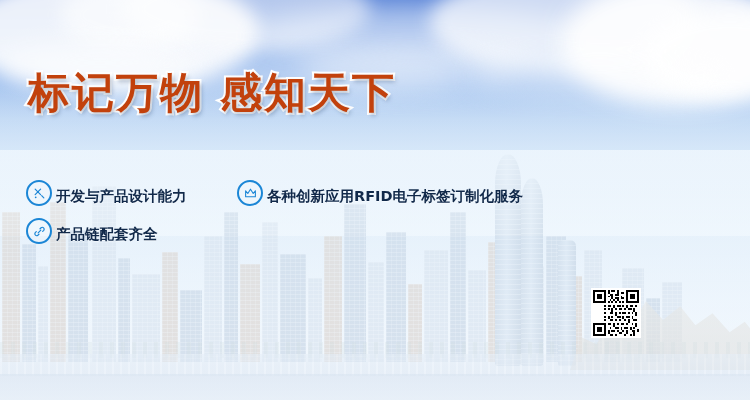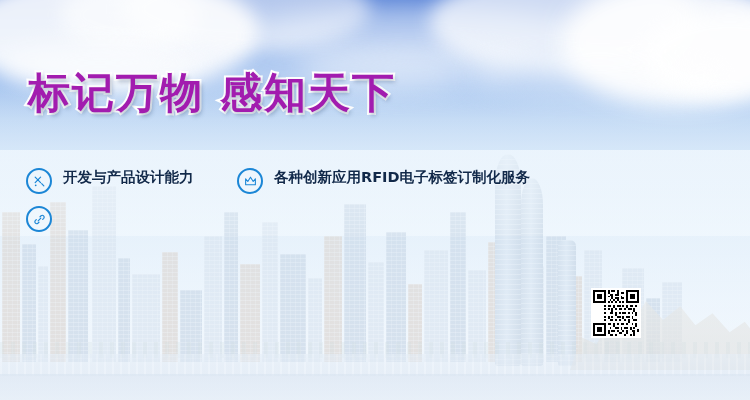--- a/index.html
+++ b/index.html
@@ -108,21 +108,21 @@
     background:linear-gradient(to bottom,rgba(243,249,254,.72) 0%,rgba(240,247,253,.46) 35%,rgba(236,244,252,.40) 70%,rgba(226,236,248,.45) 100%);
     pointer-events:none;
   }
 
   
   .headline-wrap{position:absolute;left:28px;top:72px;}
   .headline{
     margin:0;
     font-family:"DejaVu Sans","Liberation Sans",sans-serif;
     font-size:42px;line-height:1;font-weight:700;
-    color:#a21caf;
+    color:#c2410c;
     letter-spacing:2px;
     -webkit-text-stroke:4px #ffffff;
     paint-order:stroke fill;
     text-shadow:2px 3px 4px rgba(40,70,110,.35);
     white-space:nowrap;
   }
   .headline .gap{display:inline-block;width:16px;}
   .subhead{
     margin:9px 0 0 4px;
     font-family:"DejaVu Sans Mono","Liberation Mono",monospace;
@@ -135,21 +135,21 @@
 
   
   .features{
     position:absolute;left:26px;top:168px;
     width:600px;
     display:grid;
     grid-template-columns:205px 1fr;
     grid-auto-rows:38px;
     column-gap:6px;
   }
-  .feat{display:flex;align-items:flex-start;gap:11px;}
+  .feat{display:flex;align-items:flex-end;gap:4px;}
   .ficon{
     flex:0 0 auto;width:22px;height:22px;border-radius:50%;
     border:2px solid #1b86d6;
     display:flex;align-items:center;justify-content:center;
     color:#1b86d6;
     background:rgba(255,255,255,.10);
   }
   .ficon svg{display:block;}
   .ftext{
     font-family:"DejaVu Sans","Liberation Sans",sans-serif;
@@ -263,20 +263,21 @@
 
 
     <div class="feat">
       <span class="ficon">
         <svg viewBox="0 0 24 24" width="13" height="13" fill="none" stroke="currentColor" stroke-width="2.2" stroke-linecap="round">
           <path d="M9.5 14.5l5-5"></path>
           <path d="M13 7l2-2a3.5 3.5 0 014.9 4.9l-2 2"></path>
           <path d="M11 17l-2 2a3.5 3.5 0 01-4.9-4.9l2-2"></path>
         </svg>
       </span>
+      <span class="ftext">产品链配套齐全</span>
     </div>
 
 
 
   </div>
 
   <div class="qr">
     <svg viewBox="0 0 25 25" shape-rendering="crispEdges">
       <rect width="25" height="25" fill="#ffffff"></rect>
       <g fill="#000000">

